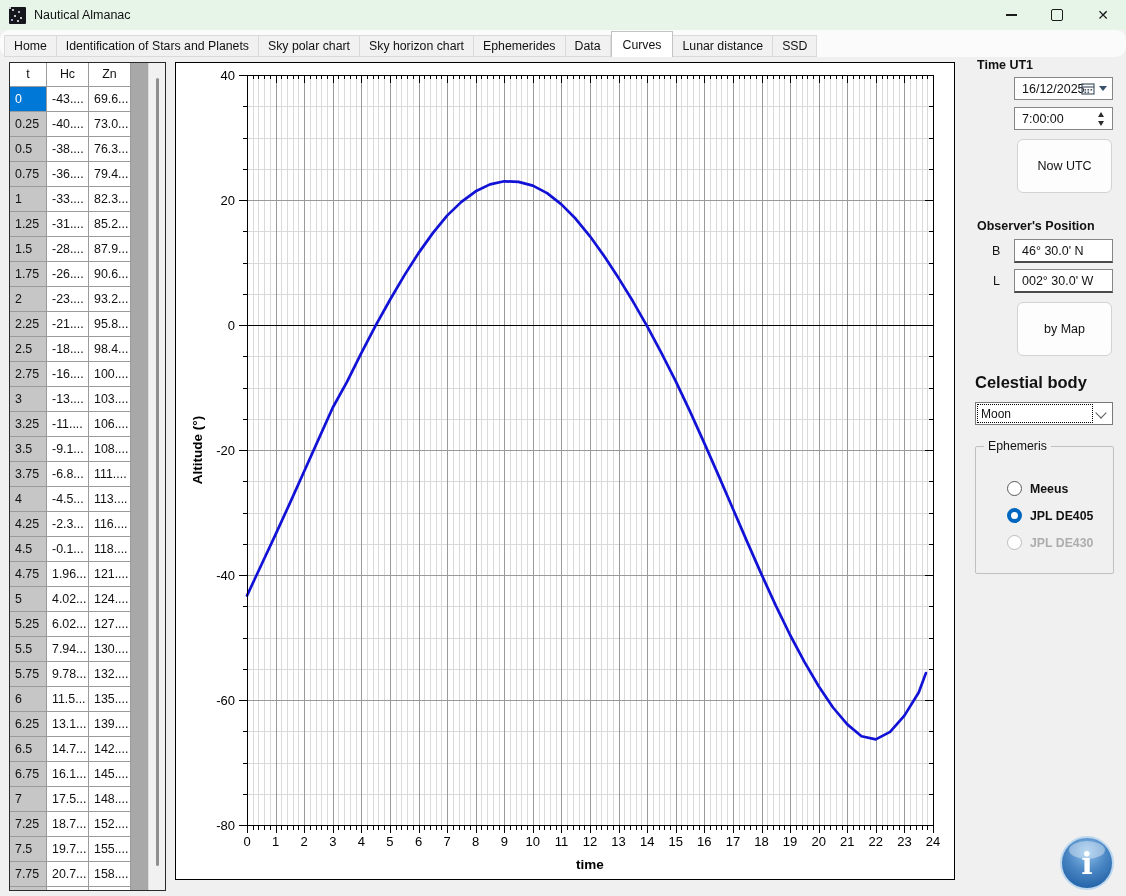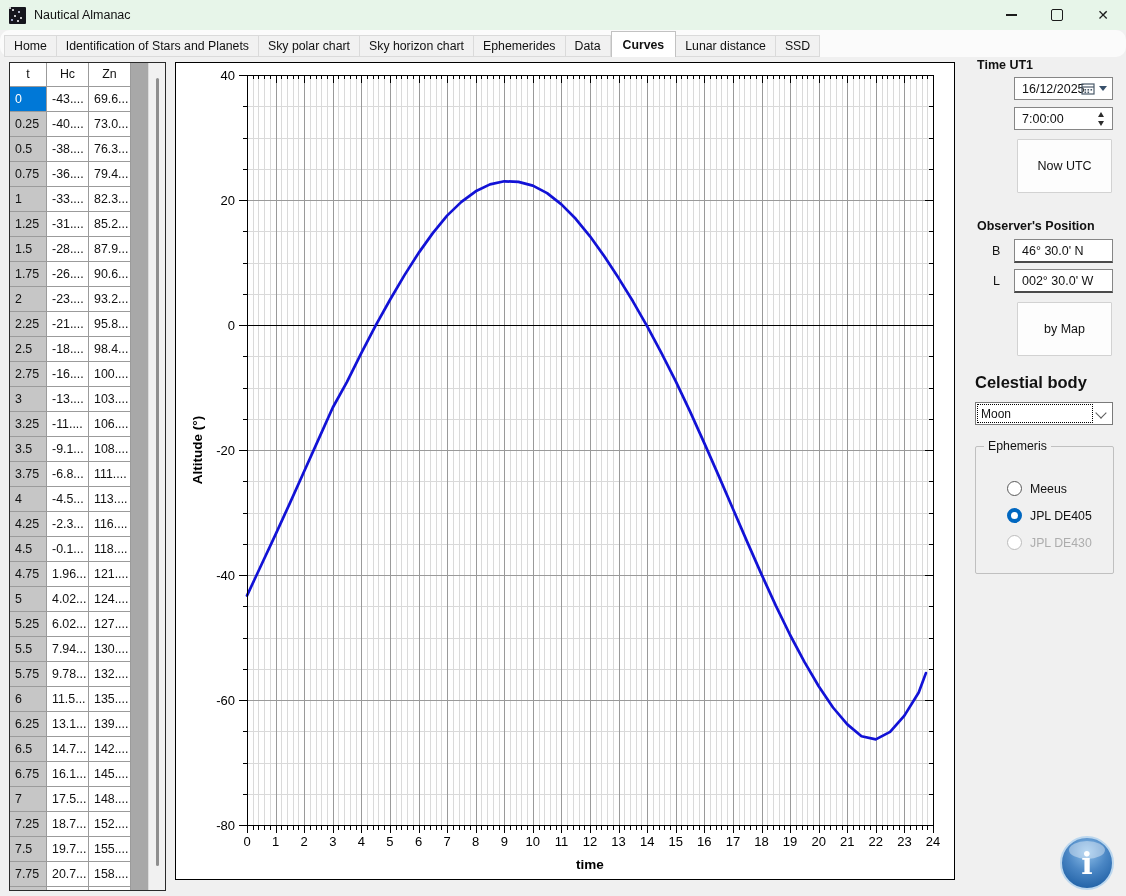--- a/index.html
+++ b/index.html
@@ -16,52 +16,52 @@
   .win-title{font-size:12.5px;}
   .win-controls{position:absolute;right:0;top:0;height:30px;display:flex;}
   .wc{width:46px;height:30px;display:flex;align-items:center;justify-content:center;}
   .glyph-min{width:11px;height:1.5px;background:#1b1b1b;}
   .glyph-max{width:10px;height:10px;border:1.3px solid #1b1b1b;border-radius:2px;}
   .glyph-close{font-size:14px;color:#1b1b1b;line-height:1;}
   
   .tabstrip{position:absolute;left:0;top:30px;width:1126px;height:27px;background:#fbfbfb;display:flex;align-items:flex-end;padding-left:4px;box-sizing:border-box;border-radius:10px;}
   .tab{height:20px;display:flex;align-items:center;padding:0 9px;font-size:12.3px;background:#f1f1f1;border:1px solid #dadada;border-left:none;cursor:default;white-space:nowrap;}
   .tab:first-child{border-left:1px solid #dadada;}
-  .tab.active{background:#ffffff;height:25px;border:1px solid #c2c2c2;border-bottom:none;position:relative;z-index:2;padding:0 11px;font-weight:bold;}
+  .tab.active{background:#ffffff;height:25px;border:1px solid #c2c2c2;border-bottom:none;position:relative;z-index:2;padding:0 11px;}
   
   .page{position:absolute;left:0;top:57px;width:1126px;height:839px;background:#f0f0f0;}
   
   .datatable{position:absolute;left:9px;top:5px;width:157px;height:829px;background:#a8a8a8;border:1px solid #2a2a2a;overflow:hidden;box-sizing:border-box;}
   .trow{display:flex;}
   .cell{box-sizing:border-box;border-right:1px solid #9b9b9b;border-bottom:1px solid #9b9b9b;font-size:12.4px;padding-left:5px;overflow:hidden;white-space:nowrap;}
   .hcell{height:24px;line-height:23px;background:#fff;text-align:center;padding-left:0;}
   .dcell{height:25px;line-height:24px;background:#fff;}
   .c0{width:37px;}.c1{width:42px;}.c2{width:42px;}
   .rowhead{background:#c6c6c6;}
   .sel{background:#0078d7 !important;color:#fff;}
   .tscroll{position:absolute;right:0;top:0;width:17px;height:100%;background:#f1f1f1;border-left:1px solid #dcdcdc;box-sizing:border-box;}
   .tthumb{position:absolute;left:7px;top:15px;width:3px;height:788px;background:#8f8f8f;border-radius:2px;}
   
   .chartpanel{position:absolute;left:175px;top:5px;width:780px;height:818px;background:#ffffff;border:1px solid #000;box-sizing:border-box;}
   
   .rp-label{position:absolute;font-size:12.5px;font-weight:bold;}
   .field{position:absolute;background:#fff;border:1px solid #868686;box-sizing:border-box;font-size:12.5px;display:flex;align-items:center;padding-left:7px;}
-  .btn{position:absolute;background:#fdfdfd;border:1px solid #d2d2d2;border-radius:1px;box-sizing:border-box;font-size:12.5px;display:flex;align-items:center;justify-content:center;cursor:default;}
+  .btn{position:absolute;background:#fdfdfd;border:1px solid #d2d2d2;border-radius:6px;box-sizing:border-box;font-size:12.5px;display:flex;align-items:center;justify-content:center;cursor:default;}
   .cal-wrap{position:absolute;right:5px;display:flex;align-items:center;gap:4px;}
   .dd-arrow{width:0;height:0;border-left:4.5px solid transparent;border-right:4.5px solid transparent;border-top:5px solid #38506b;}
   .spin{position:absolute;right:4px;top:0;height:100%;display:flex;flex-direction:column;justify-content:center;gap:4px;align-items:center;width:14px;}
   .sp-up{width:0;height:0;border-left:3.8px solid transparent;border-right:3.8px solid transparent;border-bottom:5px solid #2c2c2c;}
   .sp-dn{width:0;height:0;border-left:3.8px solid transparent;border-right:3.8px solid transparent;border-top:5px solid #2c2c2c;}
   .smalllabel{position:absolute;font-size:12.5px;}
   .combo{position:absolute;left:975px;top:345px;width:138px;height:23px;background:#fff;border:1px solid #7a7a7a;box-sizing:border-box;}
   .combo .focusbox{position:absolute;left:1px;top:1px;right:19px;bottom:1px;outline:1px dotted #000;outline-offset:-1px;display:flex;align-items:center;padding-left:4px;font-size:12px;}
   .combo .chev{position:absolute;right:7px;top:6px;width:7px;height:7px;border-right:1.5px solid #5a5a5a;border-bottom:1.5px solid #5a5a5a;transform:rotate(45deg);}
   .groupbox{position:absolute;left:975px;top:389px;width:139px;height:128px;border:1px solid #c0c0c0;border-radius:2px;box-sizing:border-box;}
   .gb-label{position:absolute;left:8px;top:-8px;background:#f0f0f0;padding:0 4px;font-size:12.3px;font-weight:normal;text-align:right;}
-  .radio-row{position:absolute;left:31px;display:flex;align-items:center;gap:8px;font-size:12.3px;white-space:nowrap;}
+  .radio-row{position:absolute;left:31px;display:flex;align-items:center;gap:8px;font-size:12.3px;white-space:nowrap;font-weight:bold;}
   .radio{width:15px;height:15px;border-radius:50%;background:#fff;box-sizing:border-box;border:1px solid #5a5a5a;flex:0 0 auto;}
   .radio.on{border:4.5px solid #0067c0;}
   .radio.dis{border:1px solid #bcbcbc;}
   .radio-row.dis{color:#adadad;}
   
   .infoicon{position:absolute;left:1060px;top:779px;width:54px;height:54px;border-radius:50%;
     background:radial-gradient(circle at 50% 28%, #8fc0ea 0%, #4a86c4 45%, #12549b 100%);
     border:2px solid #bcd7ee;display:flex;align-items:center;justify-content:center;box-sizing:border-box;overflow:hidden;}
   .infoicon::before{content:"";position:absolute;left:7px;top:3px;width:36px;height:18px;border-radius:50%;background:rgba(255,255,255,0.38);}
   .infoicon span{position:relative;color:#fff;font-size:30px;font-weight:bold;font-family:"DejaVu Serif", serif;line-height:1;top:1px;}

